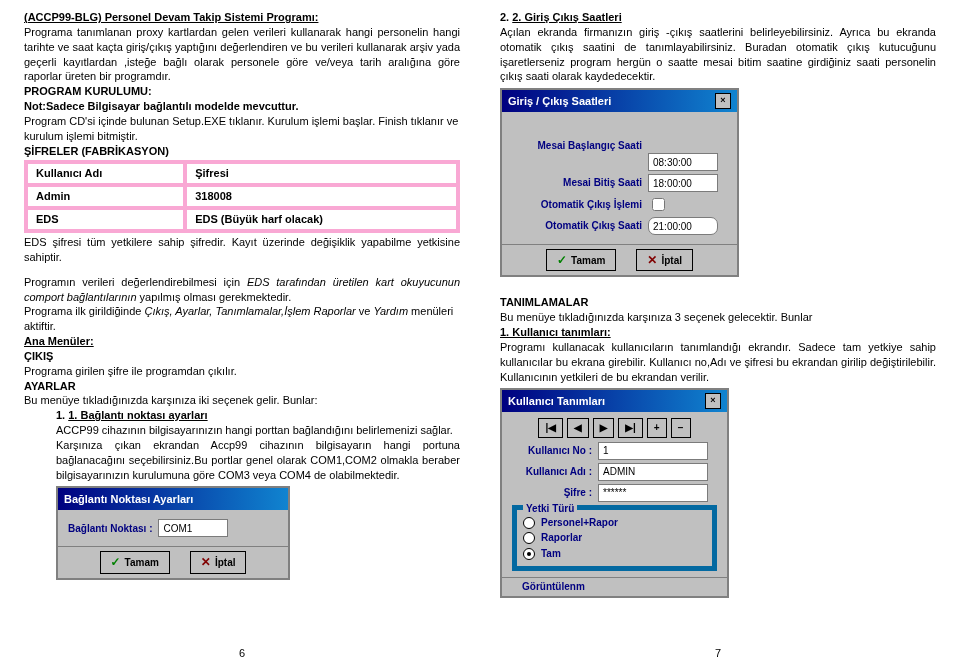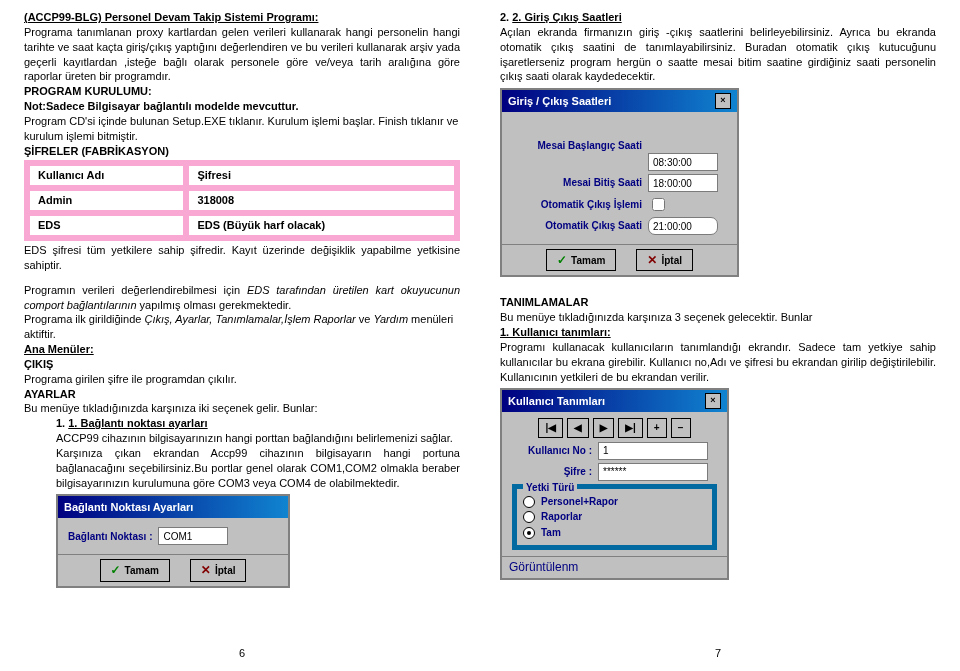--- a/index.html
+++ b/index.html
@@ -2,38 +2,38 @@
 <html><head>
 <meta charset="utf-8">
 <style>
 body{margin:0;font-family:Verdana,Arial,sans-serif;font-size:11px;line-height:1.35;background:#fff;color:#000}
 .wrap{width:960px;height:671px;display:flex;padding:10px 24px;box-sizing:border-box;gap:40px}
 .col{flex:1;display:flex;flex-direction:column}
 .b{font-weight:bold}
 .u{text-decoration:underline}
 .i{font-style:italic}
 table.cred{border-collapse:collapse;margin:2px 0}
-table.cred td{border:6px solid #f9a8d4;padding:2px 8px;font-size:11px}
+table.cred td{border:4px solid #f9a8d4;padding:2px 8px;font-size:11px}
 .indent{padding-left:32px}
 .dlg{border:2px solid #808080;background:#c0c0c0;font-family:Tahoma,Arial;font-size:10px;margin:4px 0;display:inline-block}
 .dlg .titlebar{height:18px;background:linear-gradient(90deg,#000080,#1084d0);color:#fff;font-weight:bold;padding:2px 6px;display:flex;justify-content:space-between;align-items:center;font-size:11px}
 .dlg .tbody{padding:6px 10px}
 .dlg .row{display:flex;align-items:center;margin:3px 0;gap:6px}
 .dlg .lbl{color:#000080;font-weight:bold;width:120px;text-align:right;font-size:10px}
 .dlg input[type=text]{border:1px solid #7b7b7b;background:#fff;padding:1px 4px;font-size:10px;height:14px}
 .btn{border:1px solid #000;background:#c0c0c0;padding:2px 10px;display:inline-flex;align-items:center;gap:4px;font-size:10px;font-weight:bold}
 .btn .chk{color:#008000;font-size:12px}
 .btn .x{color:#800000;font-size:12px}
 .dlg .bbar{display:flex;justify-content:center;gap:20px;padding:4px 0;border-top:1px solid #808080}
 .dlg .closebtn{width:14px;height:14px;background:#c0c0c0;border:1px solid #000;color:#000;font-size:9px;text-align:center;line-height:12px;font-weight:bold}
 .radio{width:10px;height:10px;border:1px solid #000;border-radius:50%;background:#fff;display:inline-flex;align-items:center;justify-content:center}
 .radio.sel::after{content:'';width:4px;height:4px;background:#000;border-radius:50%}
 .yetki{border:5px solid #0369a1;padding:4px 6px;margin-top:0;position:relative}
 .yetki .leg{position:absolute;top:-8px;left:6px;background:#c0c0c0;padding:0 3px;color:#000080;font-weight:bold;font-size:10px}
-.sbar{border-top:1px solid #808080;padding:2px 7px;font-size:12px;color:#000080;font-weight:normal}
+.sbar{border-top:1px solid #808080;padding:2px 20px;font-size:10px;color:#000080;font-weight:bold}
 .pnum{text-align:center;margin-top:auto;padding-top:8px}
 .col2 .lbl{width:130px}
 </style>
 </head>
 <body>
 
 <div class="wrap">
 <div class="col">
 <div class="b u">(ACCP99-BLG) Personel Devam Takip Sistemi Programı:</div>
 <div style="text-align:justify">Programa tanımlanan proxy kartlardan gelen verileri kullanarak hangi personelin hangi tarihte ve saat kaçta giriş/çıkış yaptığını değerlendiren ve bu verileri kullanarak arşiv yada geçerli kayıtlardan ,isteğe bağlı olarak personele göre ve/veya tarih aralığına göre raporlar üreten bir programdır.</div>
@@ -149,20 +149,24 @@
 <span class="btn" style="padding:2px 6px">▶</span>
 <span class="btn" style="padding:2px 6px">▶|</span>
 <span class="btn" style="padding:2px 6px">+</span>
 <span class="btn" style="padding:2px 6px">−</span>
 </div>
 <div class="row">
             <span class="lbl" style="width:80px">Kullanıcı No :</span>
             <input type="text" style="width: 100px;" value="1">
           </div>
 <div class="row">
+            <span class="lbl" style="width:80px">Kullanıcı Adı :</span>
+            <input type="text" style="width: 100px;" value="ADMIN">
+          </div>
+<div class="row">
             <span class="lbl" style="width:80px">Şifre :</span>
             <input type="text" style="width: 100px;" value="******">
           </div>
 <div class="yetki">
 <span class="leg">Yetki Türü</span>
 <div class="row" style="margin:2px 0">
               <span class="radio"></span>
               <span style="color:#000080;font-weight:bold">Personel+Rapor</span>
             </div>
 <div class="row" style="margin:2px 0">

